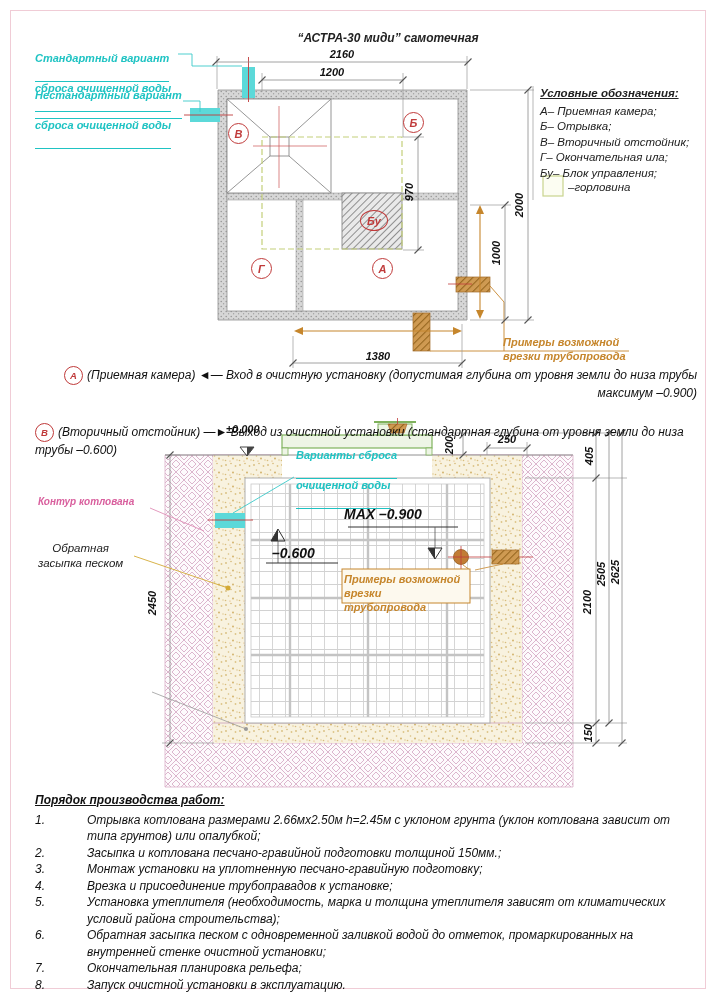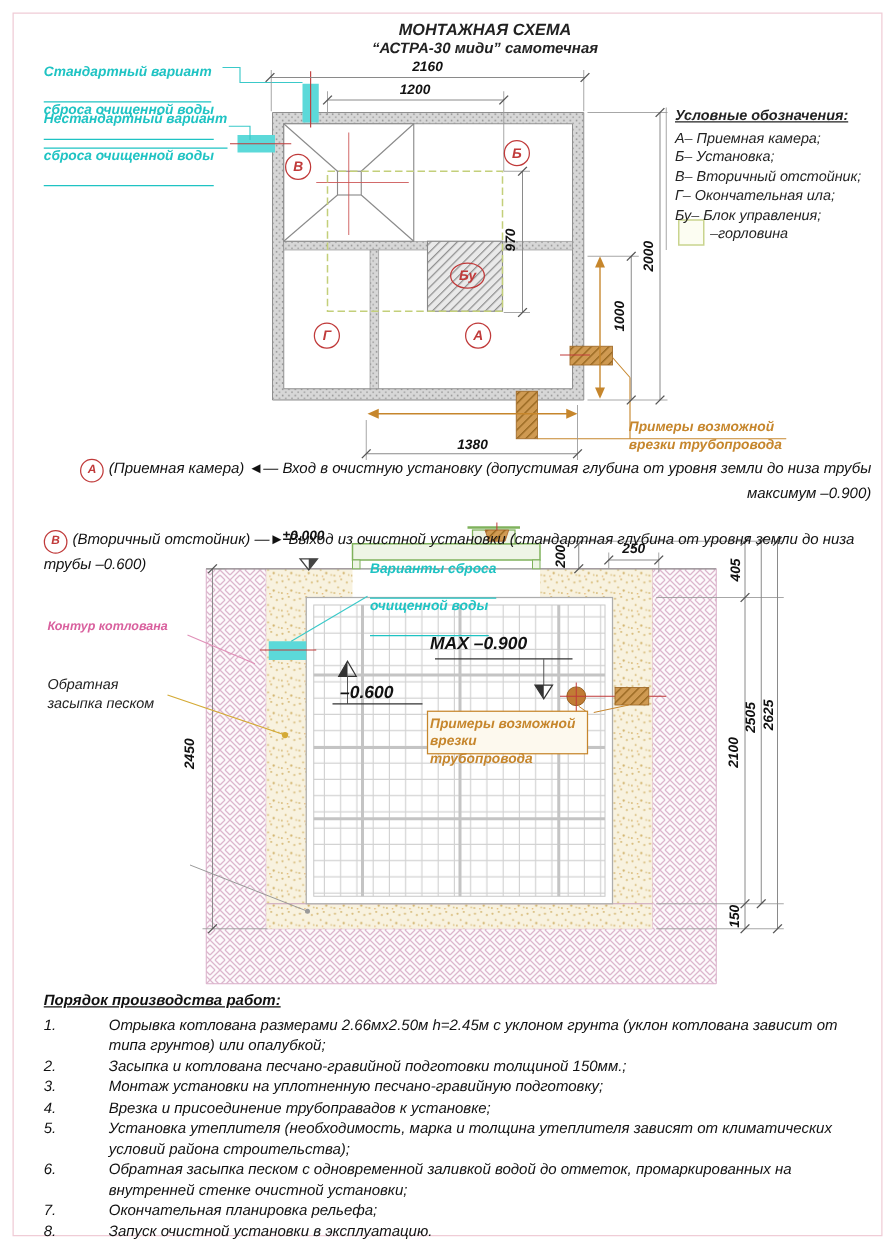--- a/index.html
+++ b/index.html
@@ -278,21 +278,20 @@
         <line x1="134" y1="556" x2="228" y2="588" stroke="#d4aa35" stroke-width="0.9"></line>
         <circle cx="228" cy="588" r="2.5" fill="#d4aa35"></circle>
       </g>
       <g>
         <line x1="152" y1="692" x2="246" y2="729" stroke="#9a9a9a" stroke-width="0.8"></line>
         <circle cx="246" cy="729" r="2" fill="#9a9a9a"></circle>
       </g>
     </g>
   </svg>
 
-  <div class="abs title1 c" style="left:238px;top:16px;width:300px;">МОНТАЖНАЯ СХЕМА</div>
   <div class="abs title2 c" style="left:238px;top:31px;width:300px;">“АСТРА-30 миди” самотечная</div>
 
   <div class="abs cyan" style="left:35px;top:52px;">
     <span class="ul">Стандартный вариант</span><br>
     <span class="ul">сброса очищенной воды</span>
   </div>
   <div class="abs cyan" style="left:35px;top:89px;">
     <span class="ul">Нестандартный вариант</span><br>
     <span class="ul">сброса очищенной воды</span>
   </div>
@@ -309,21 +308,21 @@
   <div class="pcirc" style="left:251px;top:258px;">Г</div>
   <div class="pcirc" style="left:372px;top:258px;">А</div>
   <div class="pcirc" style="left:360px;top:210px;width:26px;">Бу</div>
 
   <div class="abs orange pre" style="left:503px;top:336px;">Примеры возможной
 врезки трубопровода</div>
 
   <div class="abs legend" style="left:540px;top:86px;">
     <div class="lt">Условные обозначения:</div>
     <div>А– Приемная камера;</div>
-    <div>Б– Установка;</div>
+    <div>Б– Отрывка;</div>
     <div>В– Вторичный отстойник;</div>
     <div>Г– Окончательная ила;</div>
     <div>Бу– Блок управления;</div>
   </div>
   <div class="neckrow" style="left:568px;top:181px;">–горловина</div>
 
   <div class="note" style="left:35px;top:366px;text-align:right;">
     <span class="circ">А</span><span class="ntext">(Приемная камера) ◄— Вход в очистную установку (допустимая глубина от уровня земли до низа трубы максимум –0.900)</span>
   </div>
   <div class="note" style="left:35px;top:399px;margin-top:24px;">
@@ -333,21 +332,21 @@
   <div class="lvl" style="left:226px;top:423px;font-size:11px;">±0.000</div>
   <div class="abs cyan" style="left:296px;top:449px;">
     <span class="ul">Варианты сброса</span><br>
     <span class="ul">очищенной воды</span>
   </div>
   <div class="lvl" style="left:344px;top:506px;font-size:14px;font-style:italic;">МАХ –0.900</div>
   <div class="lvl" style="left:272px;top:545px;font-size:14px;">–0.600</div>
   <div class="notebox pre">Примеры возможной
 врезки трубопровода</div>
   <div class="abs pink" style="left:38px;top:496px;">Контур котлована</div>
-  <div class="abs blk pre" style="left:38px;top:541px;">Обратная
+  <div class="abs blk pre" style="left:38px;top:541px;text-align:center;">Обратная
 засыпка песком</div>
 
   <div class="hdim" style="left:479px;top:433px;width:56px;">250</div>
   <div class="vdim" style="left:424px;top:439px;">200</div>
   <div class="vdim" style="left:564px;top:450px;">405</div>
   <div class="vdim" style="left:562px;top:596px;">2100</div>
   <div class="vdim" style="left:576px;top:568px;">2505</div>
   <div class="vdim" style="left:590px;top:566px;">2625</div>
   <div class="vdim" style="left:563px;top:727px;">150</div>
   <div class="vdim" style="left:127px;top:597px;">2450</div>

